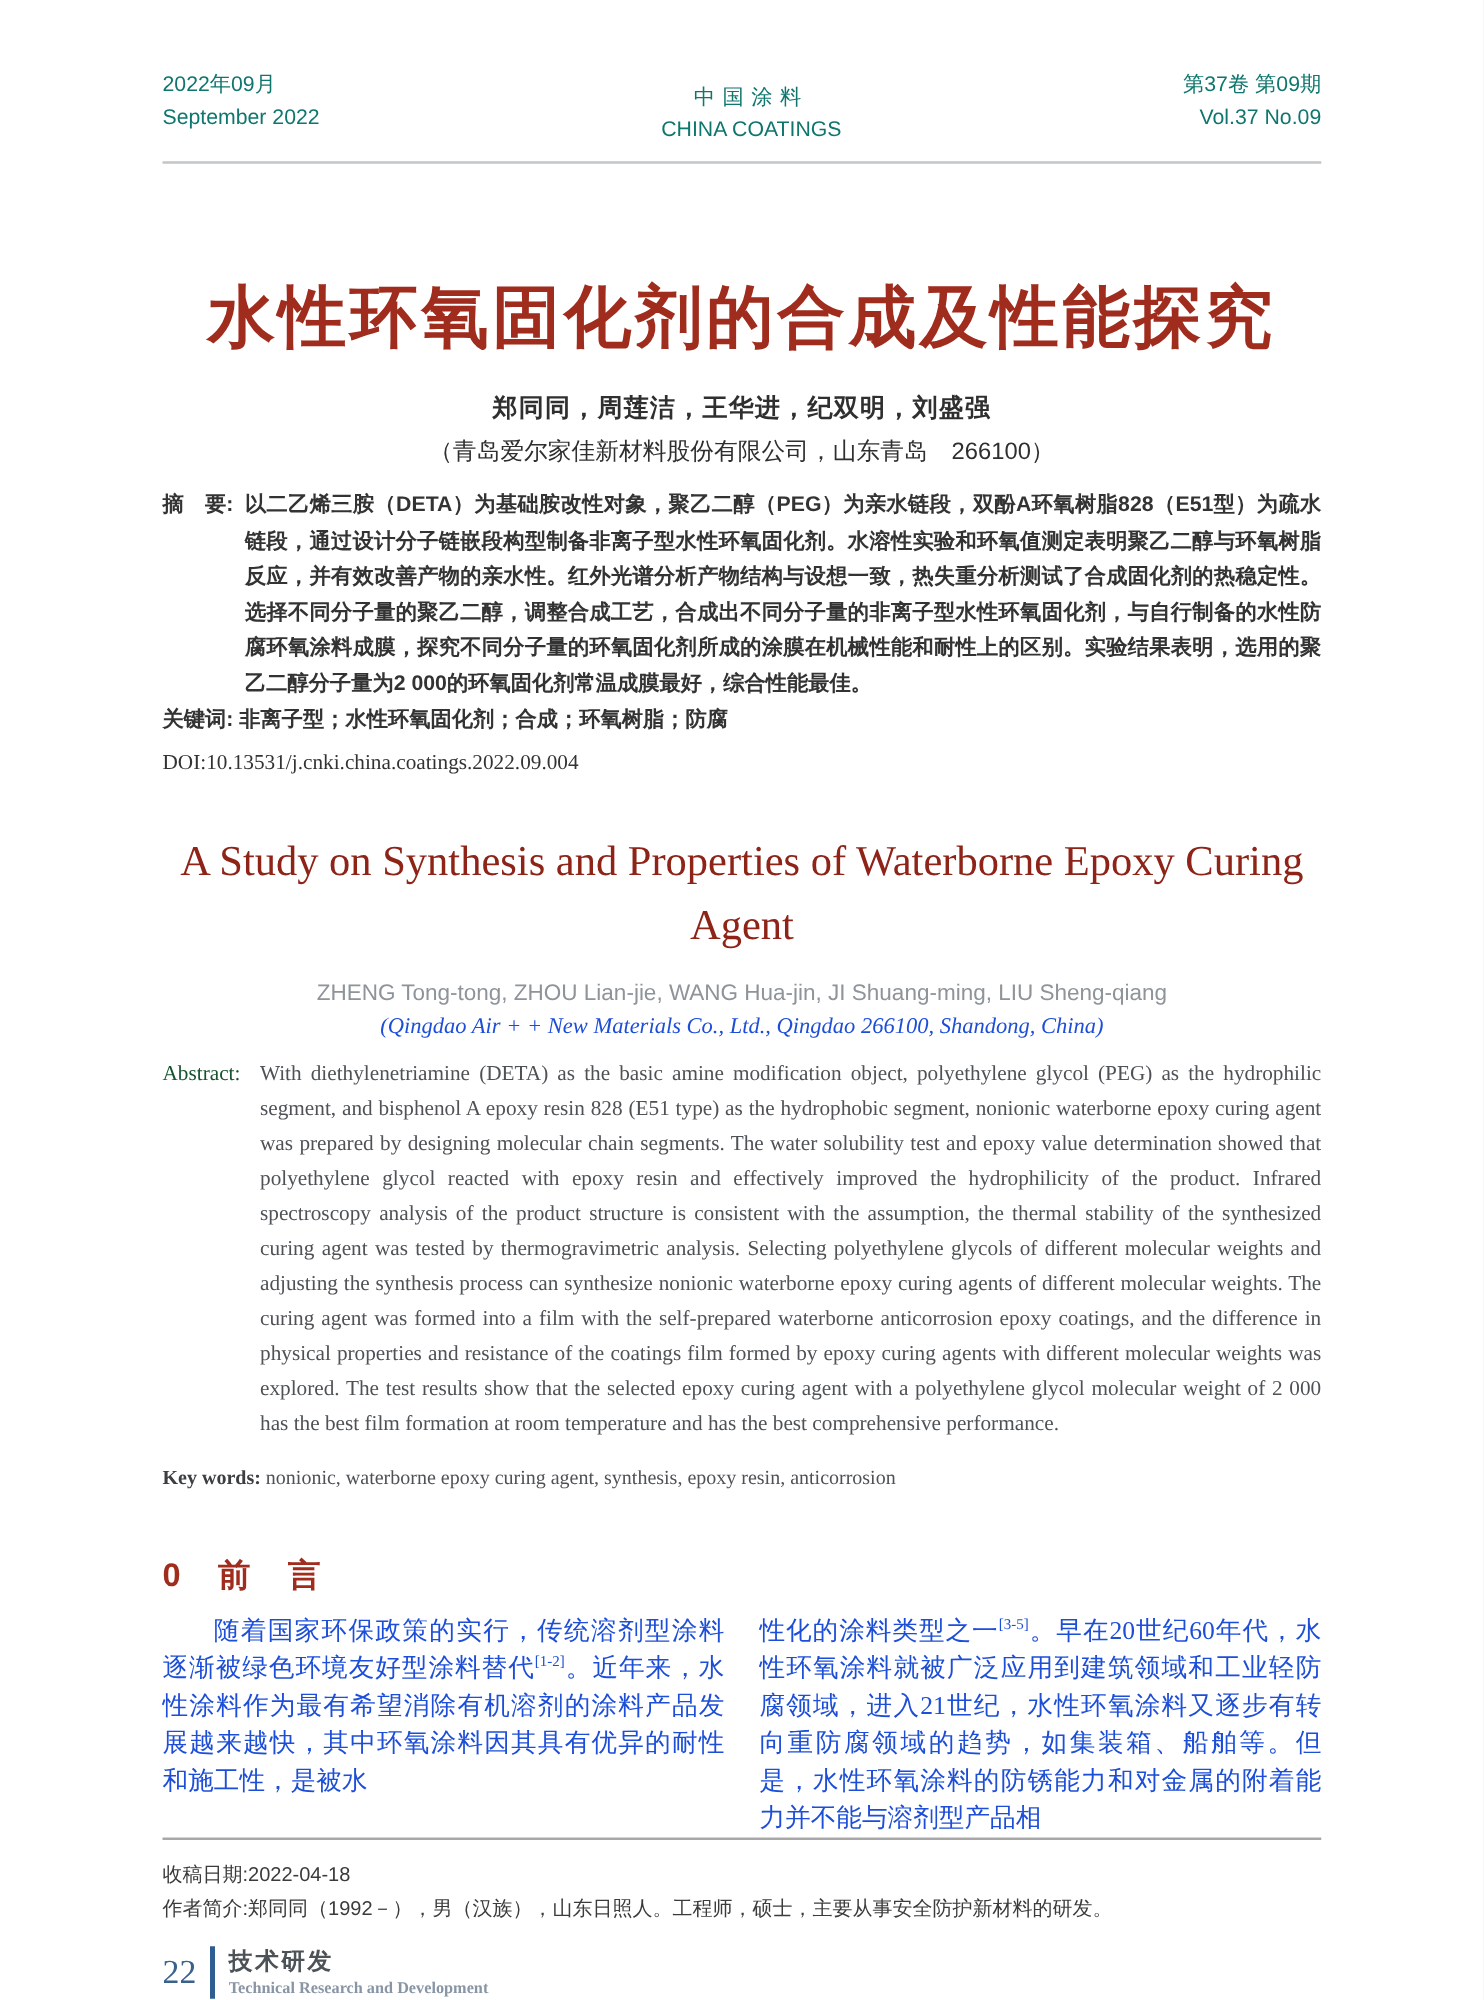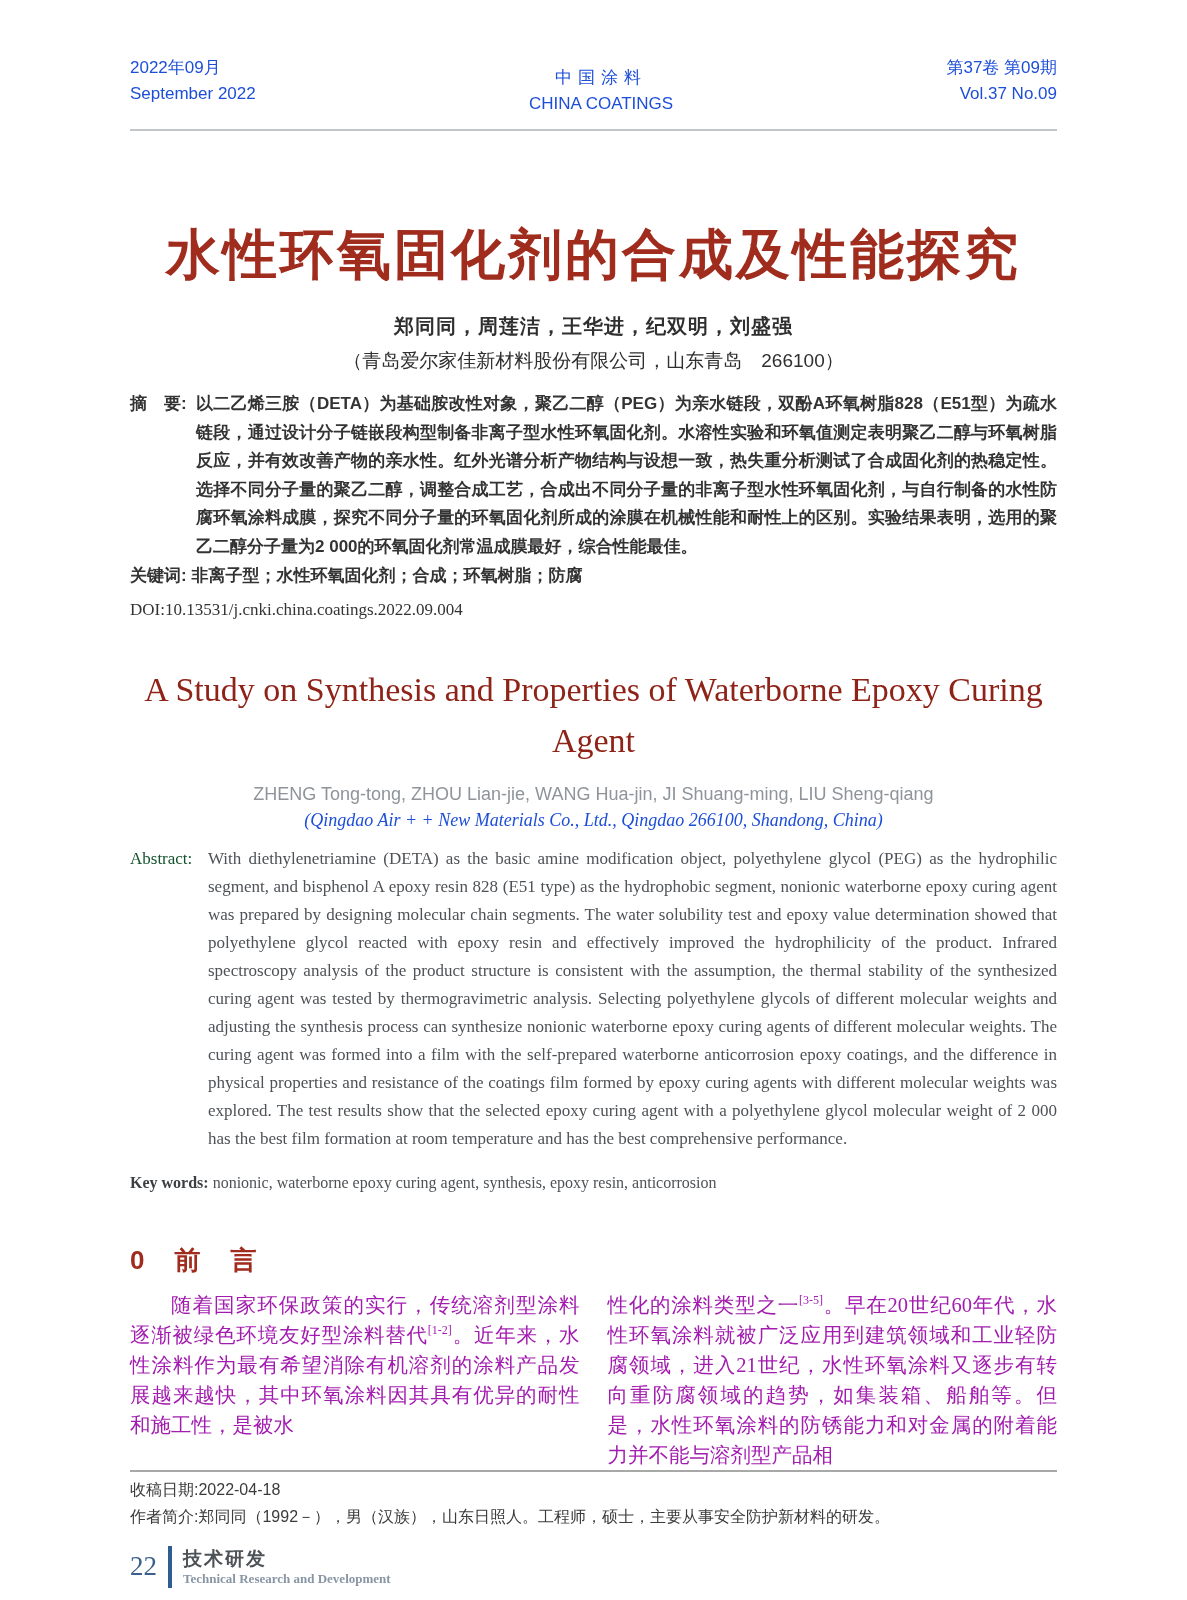--- a/index.html
+++ b/index.html
@@ -8,21 +8,21 @@
     margin: 0 auto; background: #ffffff;
     padding: 55px 130px 42px 130px;
     display: flex; flex-direction: column;
     font-family: "Liberation Sans", sans-serif;
     color: #2b2b2b; overflow: hidden;
   }
 
   
   .header {
     display: flex; justify-content: space-between; align-items: flex-start;
-    font-size: 17px; line-height: 26px; color: #1d4ed8;
+    font-size: 17px; line-height: 26px; color: #0f766e;
     padding-bottom: 12px; border-bottom: 2px solid #c2c6c9;
   }
   .h-center { text-align: center; }
   .h-center .cn { letter-spacing: 6px; margin-top: 10px; }
   .h-right  { text-align: right; }
 
   
   .title-cn {
     margin: 92px 0 0; text-align: center;
     font-size: 54px; font-weight: 800; letter-spacing: 3px;
@@ -94,28 +94,28 @@
 
   
   .section-heading {
     margin: 46px 0 0; font-size: 26px; font-weight: 700;
     color: #a02c1e; letter-spacing: 2px;
   }
   .columns { margin-top: 12px; display: flex; gap: 28px; }
   .col {
     margin: 0; width: 450px;
     font-family: "Liberation Serif", serif;
-    font-size: 20.5px; line-height: 30px; color: #a21caf; text-align: justify;
+    font-size: 20.5px; line-height: 30px; color: #1d4ed8; text-align: justify;
   }
   .col sup { font-size: 12px; line-height: 0; }
   .col-left { text-indent: 2em; }
 
   
   .footnote {
-    margin-top: auto; border-top: 2px solid #a8a8a8; padding-top: 4px;
+    margin-top: auto; border-top: 2px solid #a8a8a8; padding-top: 15px;
     font-size: 16px; font-weight: 500; color: #3b3b3b; line-height: 27px;
   }
   .footer {
     margin-top: 16px; display: flex; align-items: center; gap: 11px;
   }
   .footer .pnum {
     font-family: "Liberation Serif", serif;
     font-size: 27px; color: #3a618c;
   }
   .footer .fbar {

